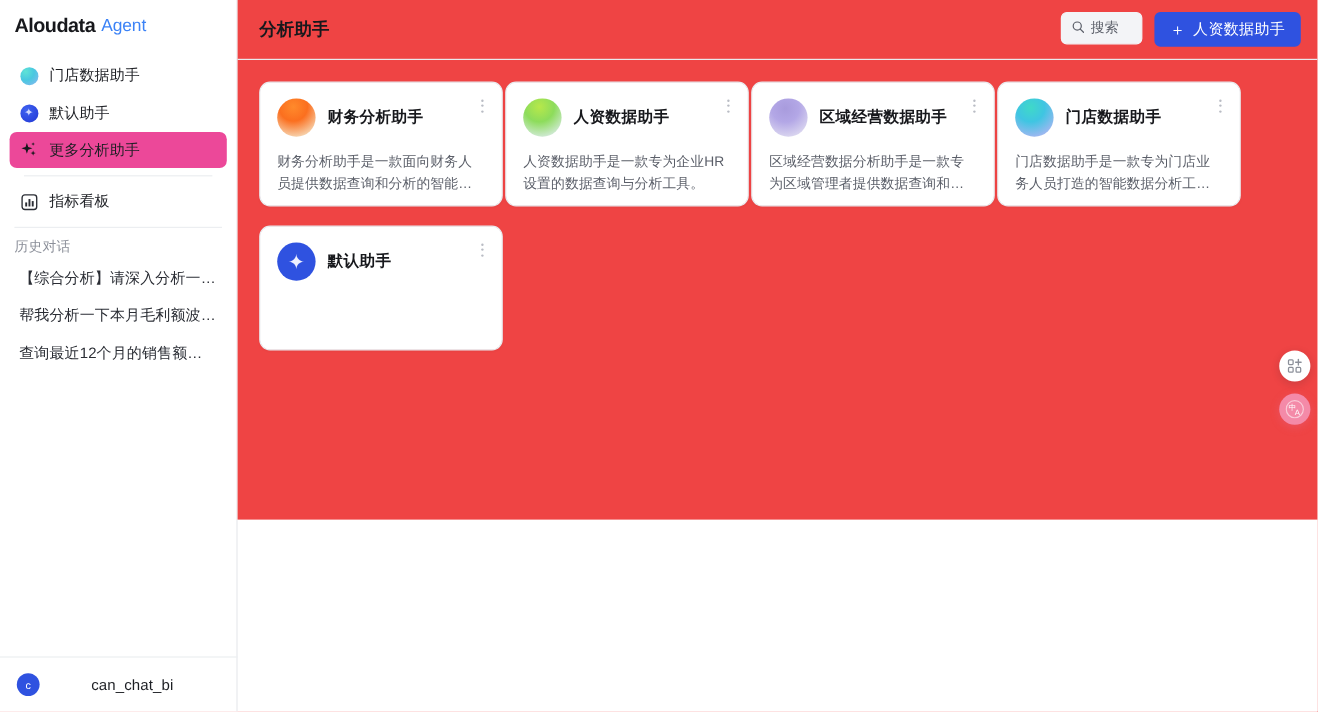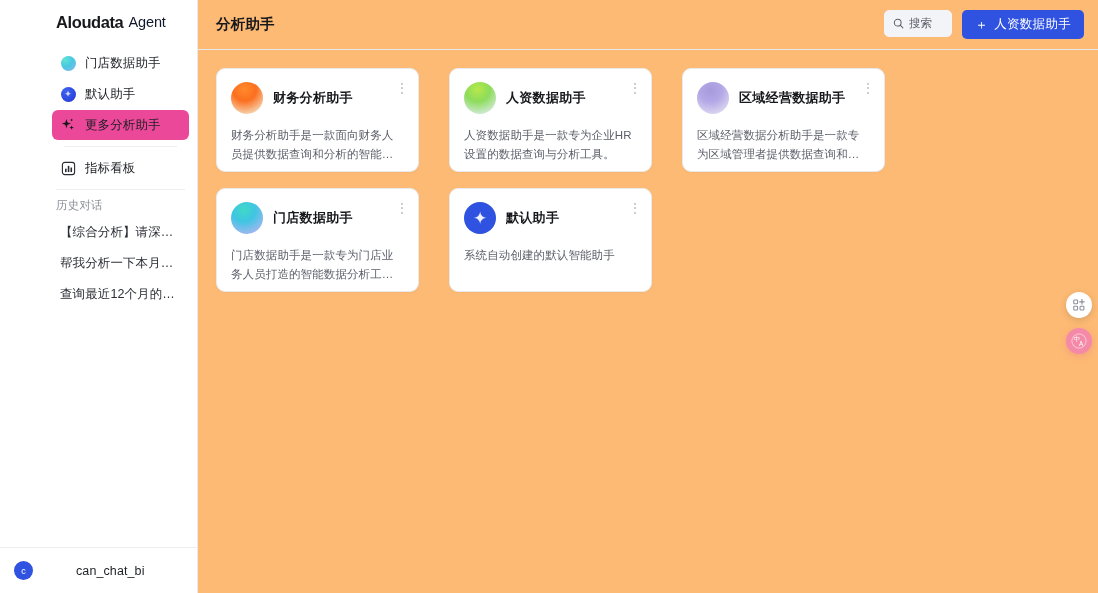--- a/index.html
+++ b/index.html
@@ -12,34 +12,33 @@
   }
   #app { position: relative; width: 1098px; height: 593px; display: flex; }
 
   
   .sidebar {
     width: 198px; height: 593px;
     background: #ffffff;
     border-right: 1px solid #e8e9ed;
     position: relative;
     flex: 0 0 198px;
-    padding-left: 44px;
   }
   .brand {
     height: 44px;
     display: flex; align-items: center;
     padding: 0 0 0 12px;
     gap: 5px;
   }
   .brand-name {
     font-size: 16.5px; font-weight: 700; color: #17181c;
     letter-spacing: -0.4px;
   }
   .brand-sub {
-    font-size: 14.5px; font-weight: 400; color: #0f172a;
+    font-size: 14.5px; font-weight: 400; color: #3b82f6;
     letter-spacing: -0.1px;
   }
 
   .nav-group { padding: 4px 8px 0 8px; }
   .nav-item {
     height: 30px;
     display: flex; align-items: center;
     gap: 9px;
     padding: 0 8px;
     border-radius: 6px;
@@ -85,21 +84,21 @@
   }
   .user-avatar {
     width: 19px; height: 19px; border-radius: 50%;
     background: #2f52e0; color: #ffffff;
     font-size: 9px; display: flex; align-items: center; justify-content: center;
     flex: 0 0 19px; font-weight: 500;
   }
   .user-name { font-size: 12.5px; color: #1d1f24; letter-spacing: 0.1px; margin-left: 33px; }
 
   
-  .main { flex: 1 1 auto; height: 593px; position: relative; background: #fdba74; }
+  .main { flex: 1 1 auto; height: 433px; position: relative; background: #ef4444; }
   .topbar {
     height: 50px;
     border-bottom: 1px solid #e8e9ed;
     display: flex; align-items: center;
     padding: 0 14px 0 18px;
     position: relative;
   }
   .page-title { font-size: 14.5px; font-weight: 700; color: #17181c; letter-spacing: 0.2px; }
   .topbar-right { margin-left: auto; display: flex; align-items: flex-start; gap: 10px; }
 
@@ -122,21 +121,21 @@
     display: flex; align-items: center; gap: 6px;
     cursor: pointer; white-space: nowrap;
     font-family: inherit; letter-spacing: 0.3px;
   }
   .plus-glyph { font-size: 13px; line-height: 1; font-weight: 400; }
 
   
   .cards {
     padding: 18px 18px 0 18px;
     display: flex; flex-wrap: wrap;
-    gap: 16px 30px;
+    gap: 16px 2px;
     align-content: flex-start;
   }
   .card {
     width: 203px; height: 104px;
     background: #ffffff;
     border: 1px solid #e9eaee;
     border-radius: 9px;
     padding: 13px 14px 0 14px;
     position: relative;
     cursor: pointer;
@@ -345,21 +344,20 @@
       <div class="card">
         <div class="card-menu">
             <span></span>
             <span></span>
             <span></span>
           </div>
         <div class="card-head">
           <div class="card-avatar g-solid-blue"></div>
           <div class="card-title">默认助手</div>
         </div>
-        <div class="card-desc">系统自动创建的默认智能助手</div>
       </div>
 
     </div>
 
     <div class="fab fab-grid">
       <svg width="14" height="14" viewBox="0 0 16 16">
         <rect x="2" y="2.2" width="4.4" height="4.4" rx="0.9" fill="none" stroke="#8b8f99" stroke-width="1.2"></rect>
         <rect x="2" y="9.4" width="4.4" height="4.4" rx="0.9" fill="none" stroke="#8b8f99" stroke-width="1.2"></rect>
         <rect x="9.2" y="9.4" width="4.4" height="4.4" rx="0.9" fill="none" stroke="#8b8f99" stroke-width="1.2"></rect>
         <line x1="11.4" y1="1.8" x2="11.4" y2="7.0" stroke="#8b8f99" stroke-width="1.3" stroke-linecap="round"></line>

